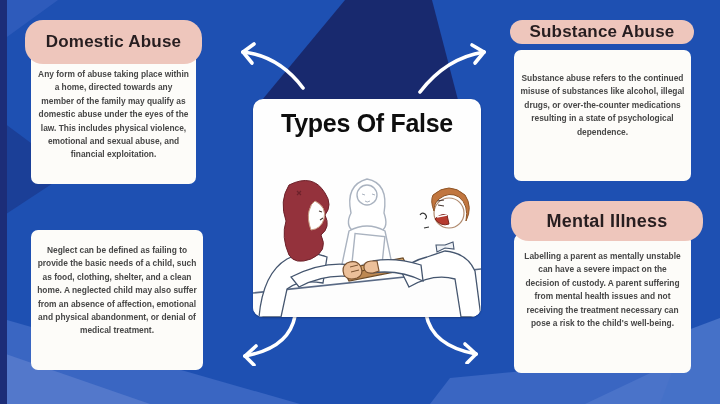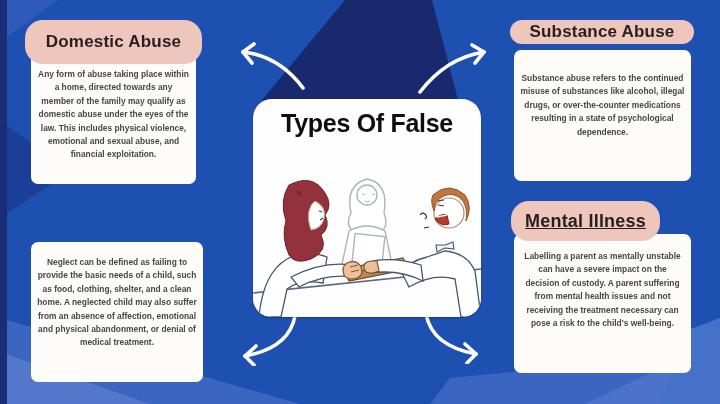--- a/index.html
+++ b/index.html
@@ -20,28 +20,28 @@
     color:#474747;font-weight:700;font-size:8.4px;line-height:13.4px;
     text-align:center;box-sizing:border-box;
   }
   .card-body .body-text{display:block;}
 
   .hdr-domestic {left:25px; top:20px;  width:177px;height:44px;}
   .bod-domestic {left:31px; top:50px;  width:165px;height:134px;padding:18px 7px 0;}
   .hdr-substance{left:510px;top:20px;  width:184px;height:24px;}
   .bod-substance{left:514px;top:50px;  width:177px;height:131px;padding:22px 0 0;}
   .hdr-neglect  {left:29px; top:202px; width:175px;height:39px;font-size:19px;}
-  .bod-neglect  {left:31px; top:242px; width:172px;height:140px;padding:14px 5px 0;}
-  .hdr-mental   {left:511px;top:201px; width:149px;height:40px;font-size:18px;text-decoration:underline;}
+  .bod-neglect  {left:31px; top:230px; width:172px;height:140px;padding:14px 5px 0;}
+  .hdr-mental   {left:511px;top:201px; width:192px;height:40px;font-size:18px;}
   .bod-mental   {left:514px;top:234px; width:177px;height:139px;padding:16px 7px 0;}
 
   
   .center-panel{
     position:absolute;left:253px;top:99px;width:228px;height:218px;
-    background:#fefefe;border-radius:19px;z-index:2;overflow:hidden;
+    background:#fefefe;border-radius:10px;z-index:2;overflow:hidden;
     box-shadow:0 1px 2px rgba(0,0,20,.3);
   }
   .poster-title{
     margin:10px 4px 0;text-align:center;color:#0e0e0e;
     font-weight:800;font-size:25px;line-height:1.16;letter-spacing:-.3px;
   }
   .illustration{position:absolute;left:0;bottom:0;width:228px;height:148px;display:block;}
 
   
   .arrow{position:absolute;z-index:2;}

